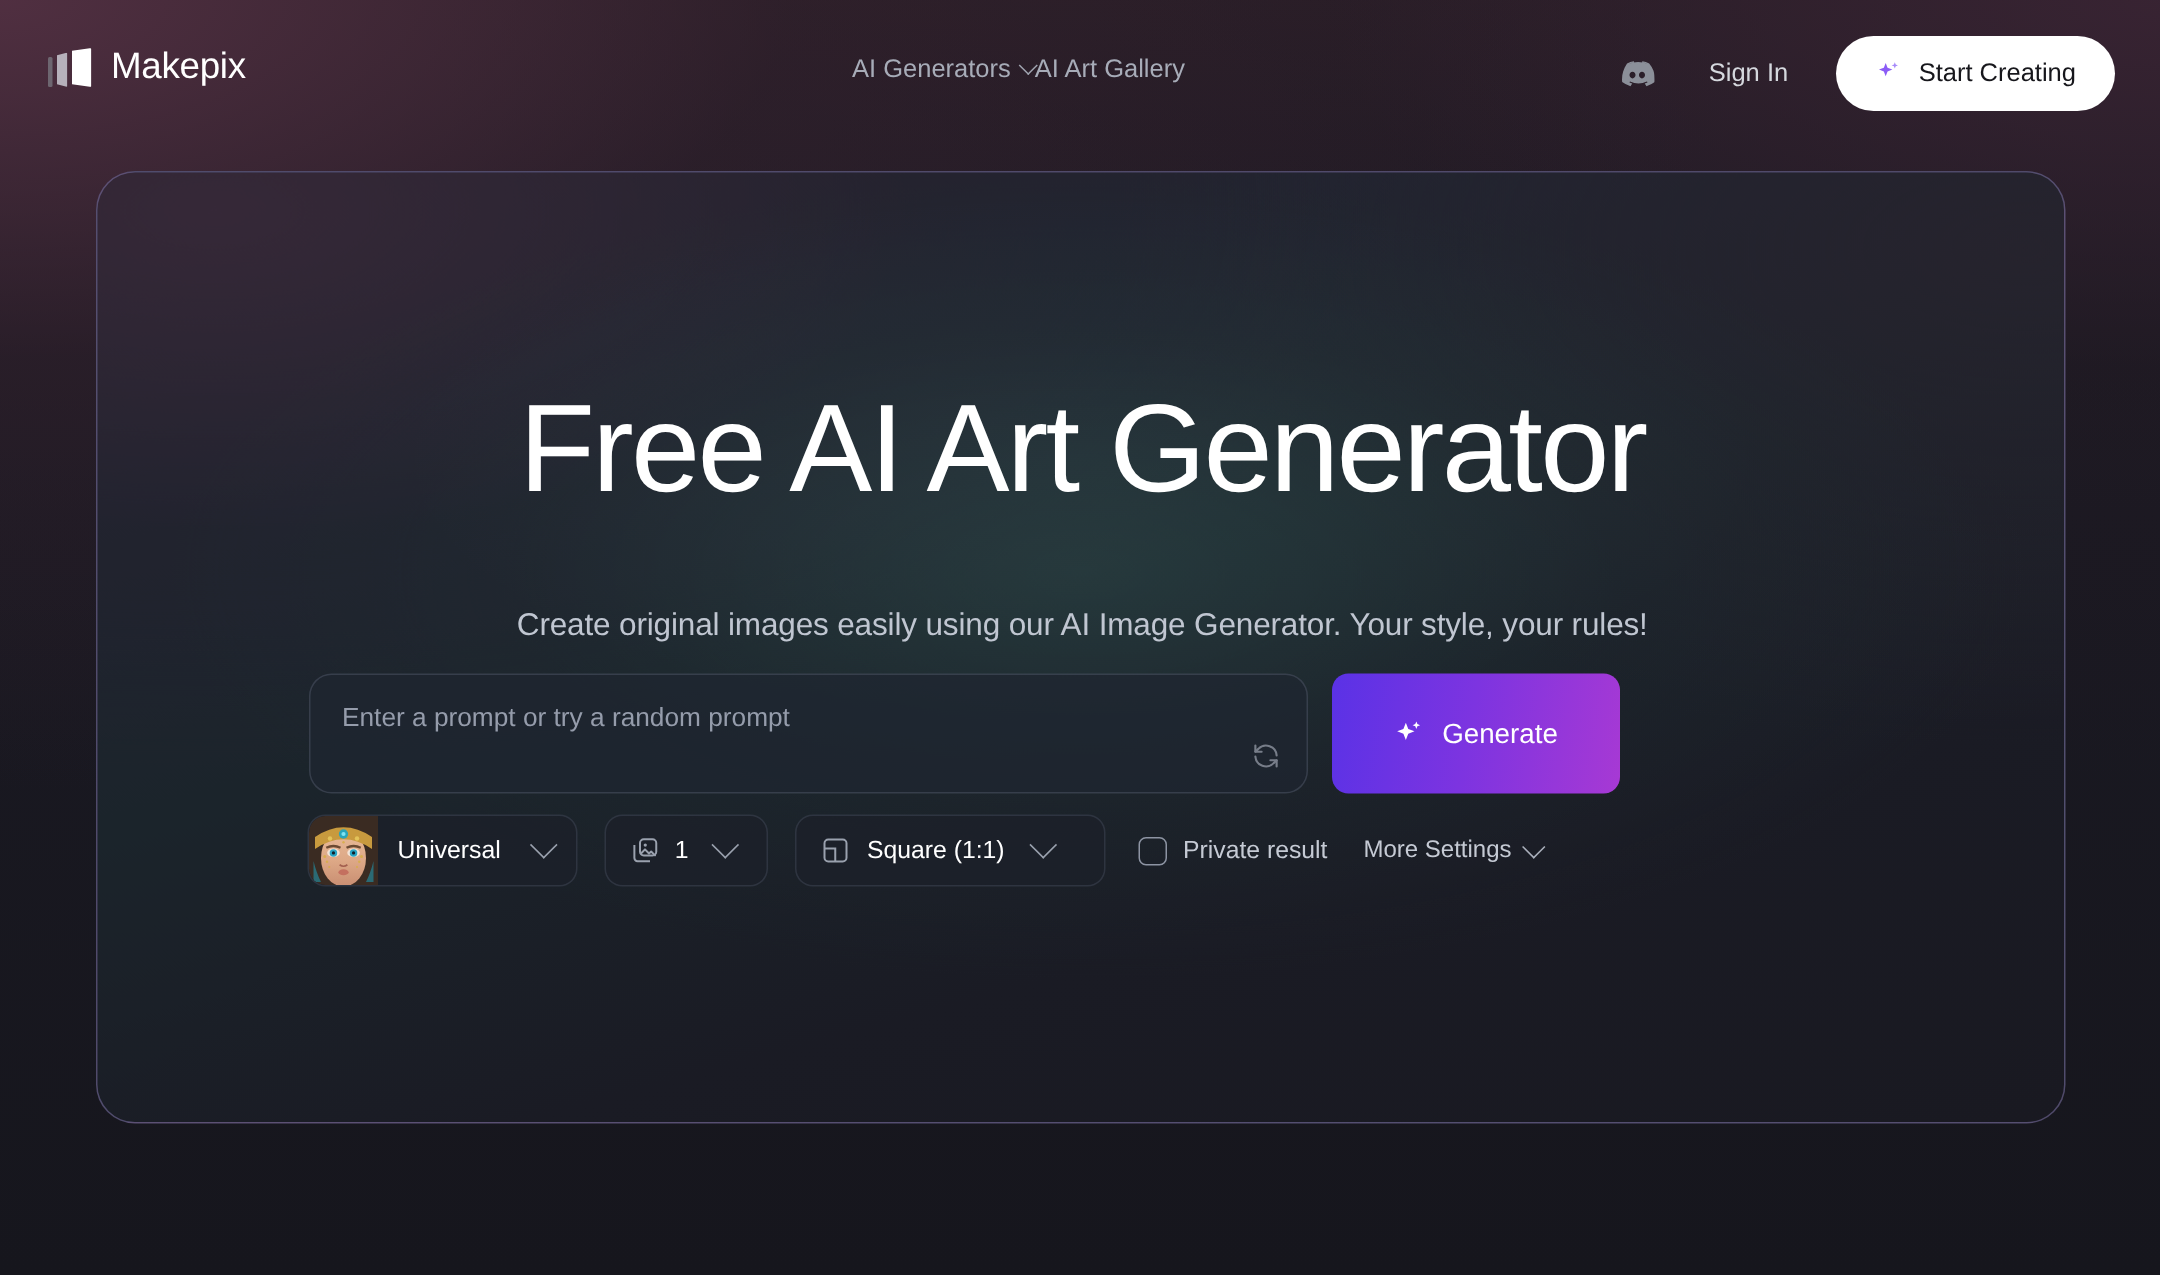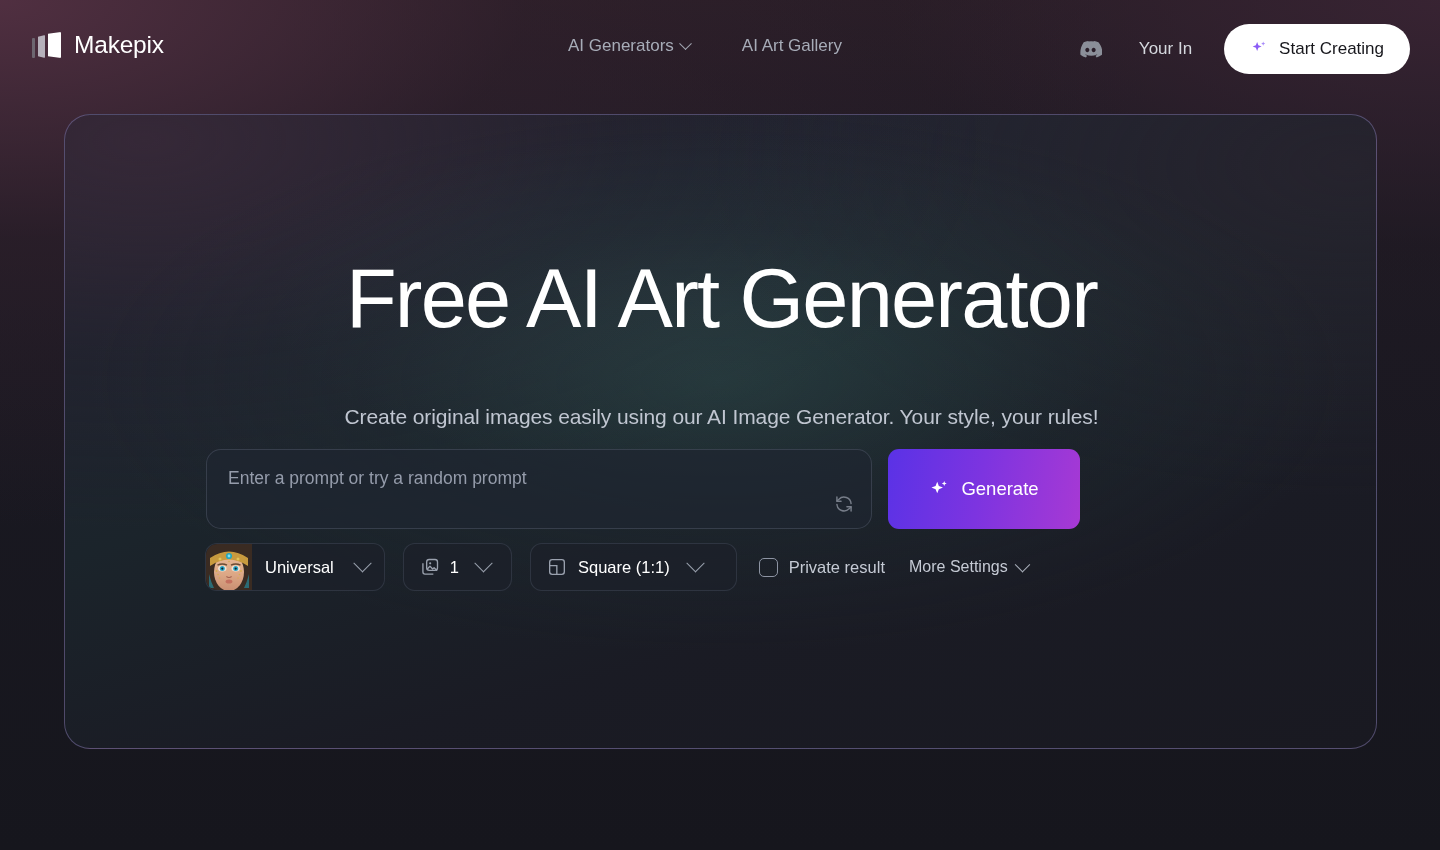--- a/index.html
+++ b/index.html
@@ -42,21 +42,21 @@
   .logo-bar2 { width: 7px;  height: 23px; background: #b6b1bb;
                clip-path: polygon(0 8%, 100% 0, 100% 100%, 0 92%); }
   .logo-bar3 { width: 13px; height: 26px; background: #ffffff;
                clip-path: polygon(0 7%, 100% 0, 100% 100%, 0 93%); }
   .brand-name {
     color: #ffffff; font-size: 24.5px; font-weight: 500; letter-spacing: -0.2px;
   }
 
   .nav-center {
     position: absolute; left: 568px; top: 36px;
-    display: flex; align-items: center; gap: 52px;
+    display: flex; align-items: center; 
   }
   .nav-link {
     color: #a7acb8; font-size: 17px; font-weight: 400;
     display: flex; align-items: center; gap: 7px;
     cursor: pointer; white-space: nowrap;
   }
   .chev {
     display: inline-block; width: 9px; height: 9px;
     border-right: 1.8px solid currentColor; border-bottom: 1.8px solid currentColor;
     transform: rotate(45deg) translate(-2px,-2px);
@@ -226,21 +226,21 @@
       </span>
     </nav>
 
     <div class="nav-right">
       <span class="discord-btn">
         <svg width="23" height="23" viewBox="0 0 24 24" fill="#8b8f99" aria-hidden="true">
           <path d="M20.3 4.5A19 19 0 0 0 15.6 3l-.3.6a17.3 17.3 0 0 1 4 1.3 16.4 16.4 0 0 0-13.4 0 17.3 17.3 0 0 1 4-1.3L9.6 3A19 19 0 0 0 4.9 4.5C1.9 8.9 1.1 13.2 1.5 17.4a19.2 19.2 0 0 0 5.8 2.9l1.2-1.9a12.4 12.4 0 0 1-2-.9l.5-.4a13.7 13.7 0 0 0 11.7 0l.5.4c-.6.4-1.3.7-2 .9l1.2 1.9a19.2 19.2 0 0 0 5.8-2.9c.5-4.9-.8-9.2-3.9-12.9zM8.7 14.9c-1.1 0-2.1-1-2.1-2.3s.9-2.3 2.1-2.3 2.1 1 2.1 2.3-1 2.3-2.1 2.3zm6.6 0c-1.2 0-2.1-1-2.1-2.3s.9-2.3 2.1-2.3 2.1 1 2.1 2.3-.9 2.3-2.1 2.3z"></path>
         </svg>
       </span>
 
-      <span class="signin">Your In</span>
+      <span class="signin">Sign In</span>
 
       <button class="start-btn">
         <svg width="18" height="18" viewBox="0 0 24 24" aria-hidden="true">
           <path d="M9.5 2.6l1.65 4.3 4.3 1.65-4.3 1.65-1.65 4.3-1.65-4.3-4.3-1.65 4.3-1.65z" fill="#8b5cf6"></path>
           <path d="M17.6 2l.78 2.02L20.4 4.8l-2.02.78-.78 2.02-.78-2.02-2.02-.78 2.02-.78z" fill="#a78bfa"></path>
         </svg>
         <span class="label">Start Creating</span>
       </button>
     </div>
   </div>

